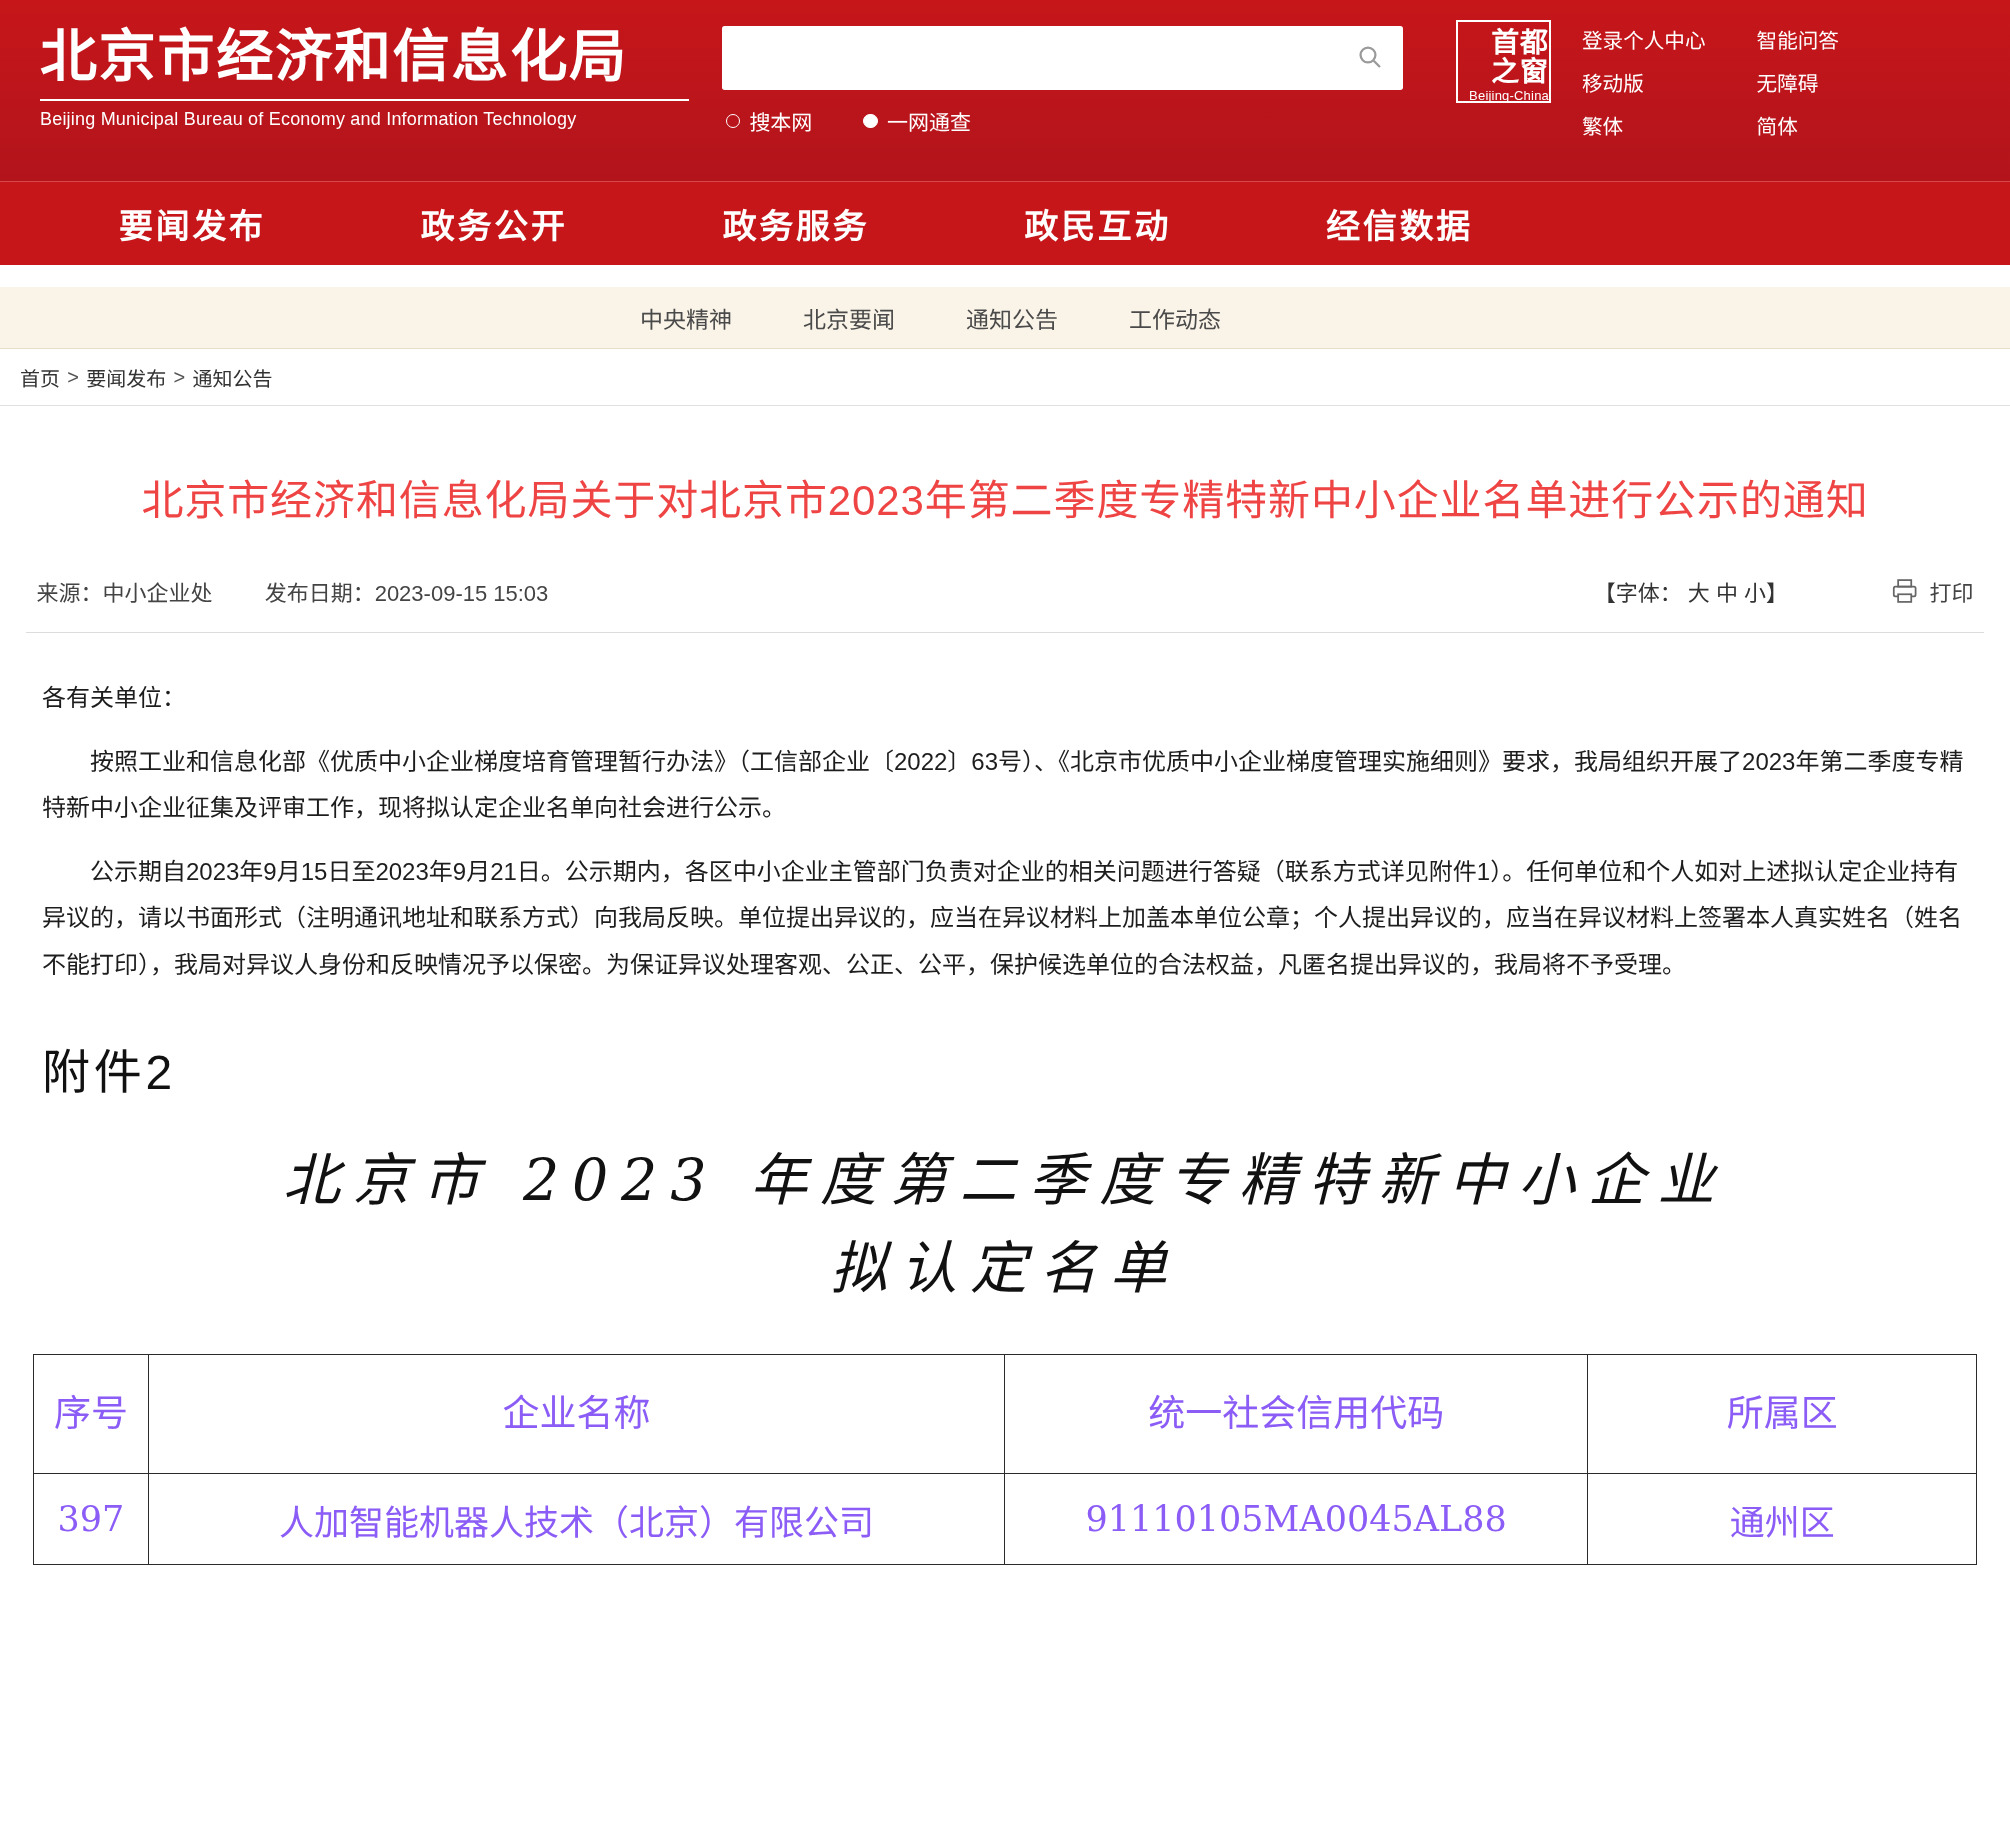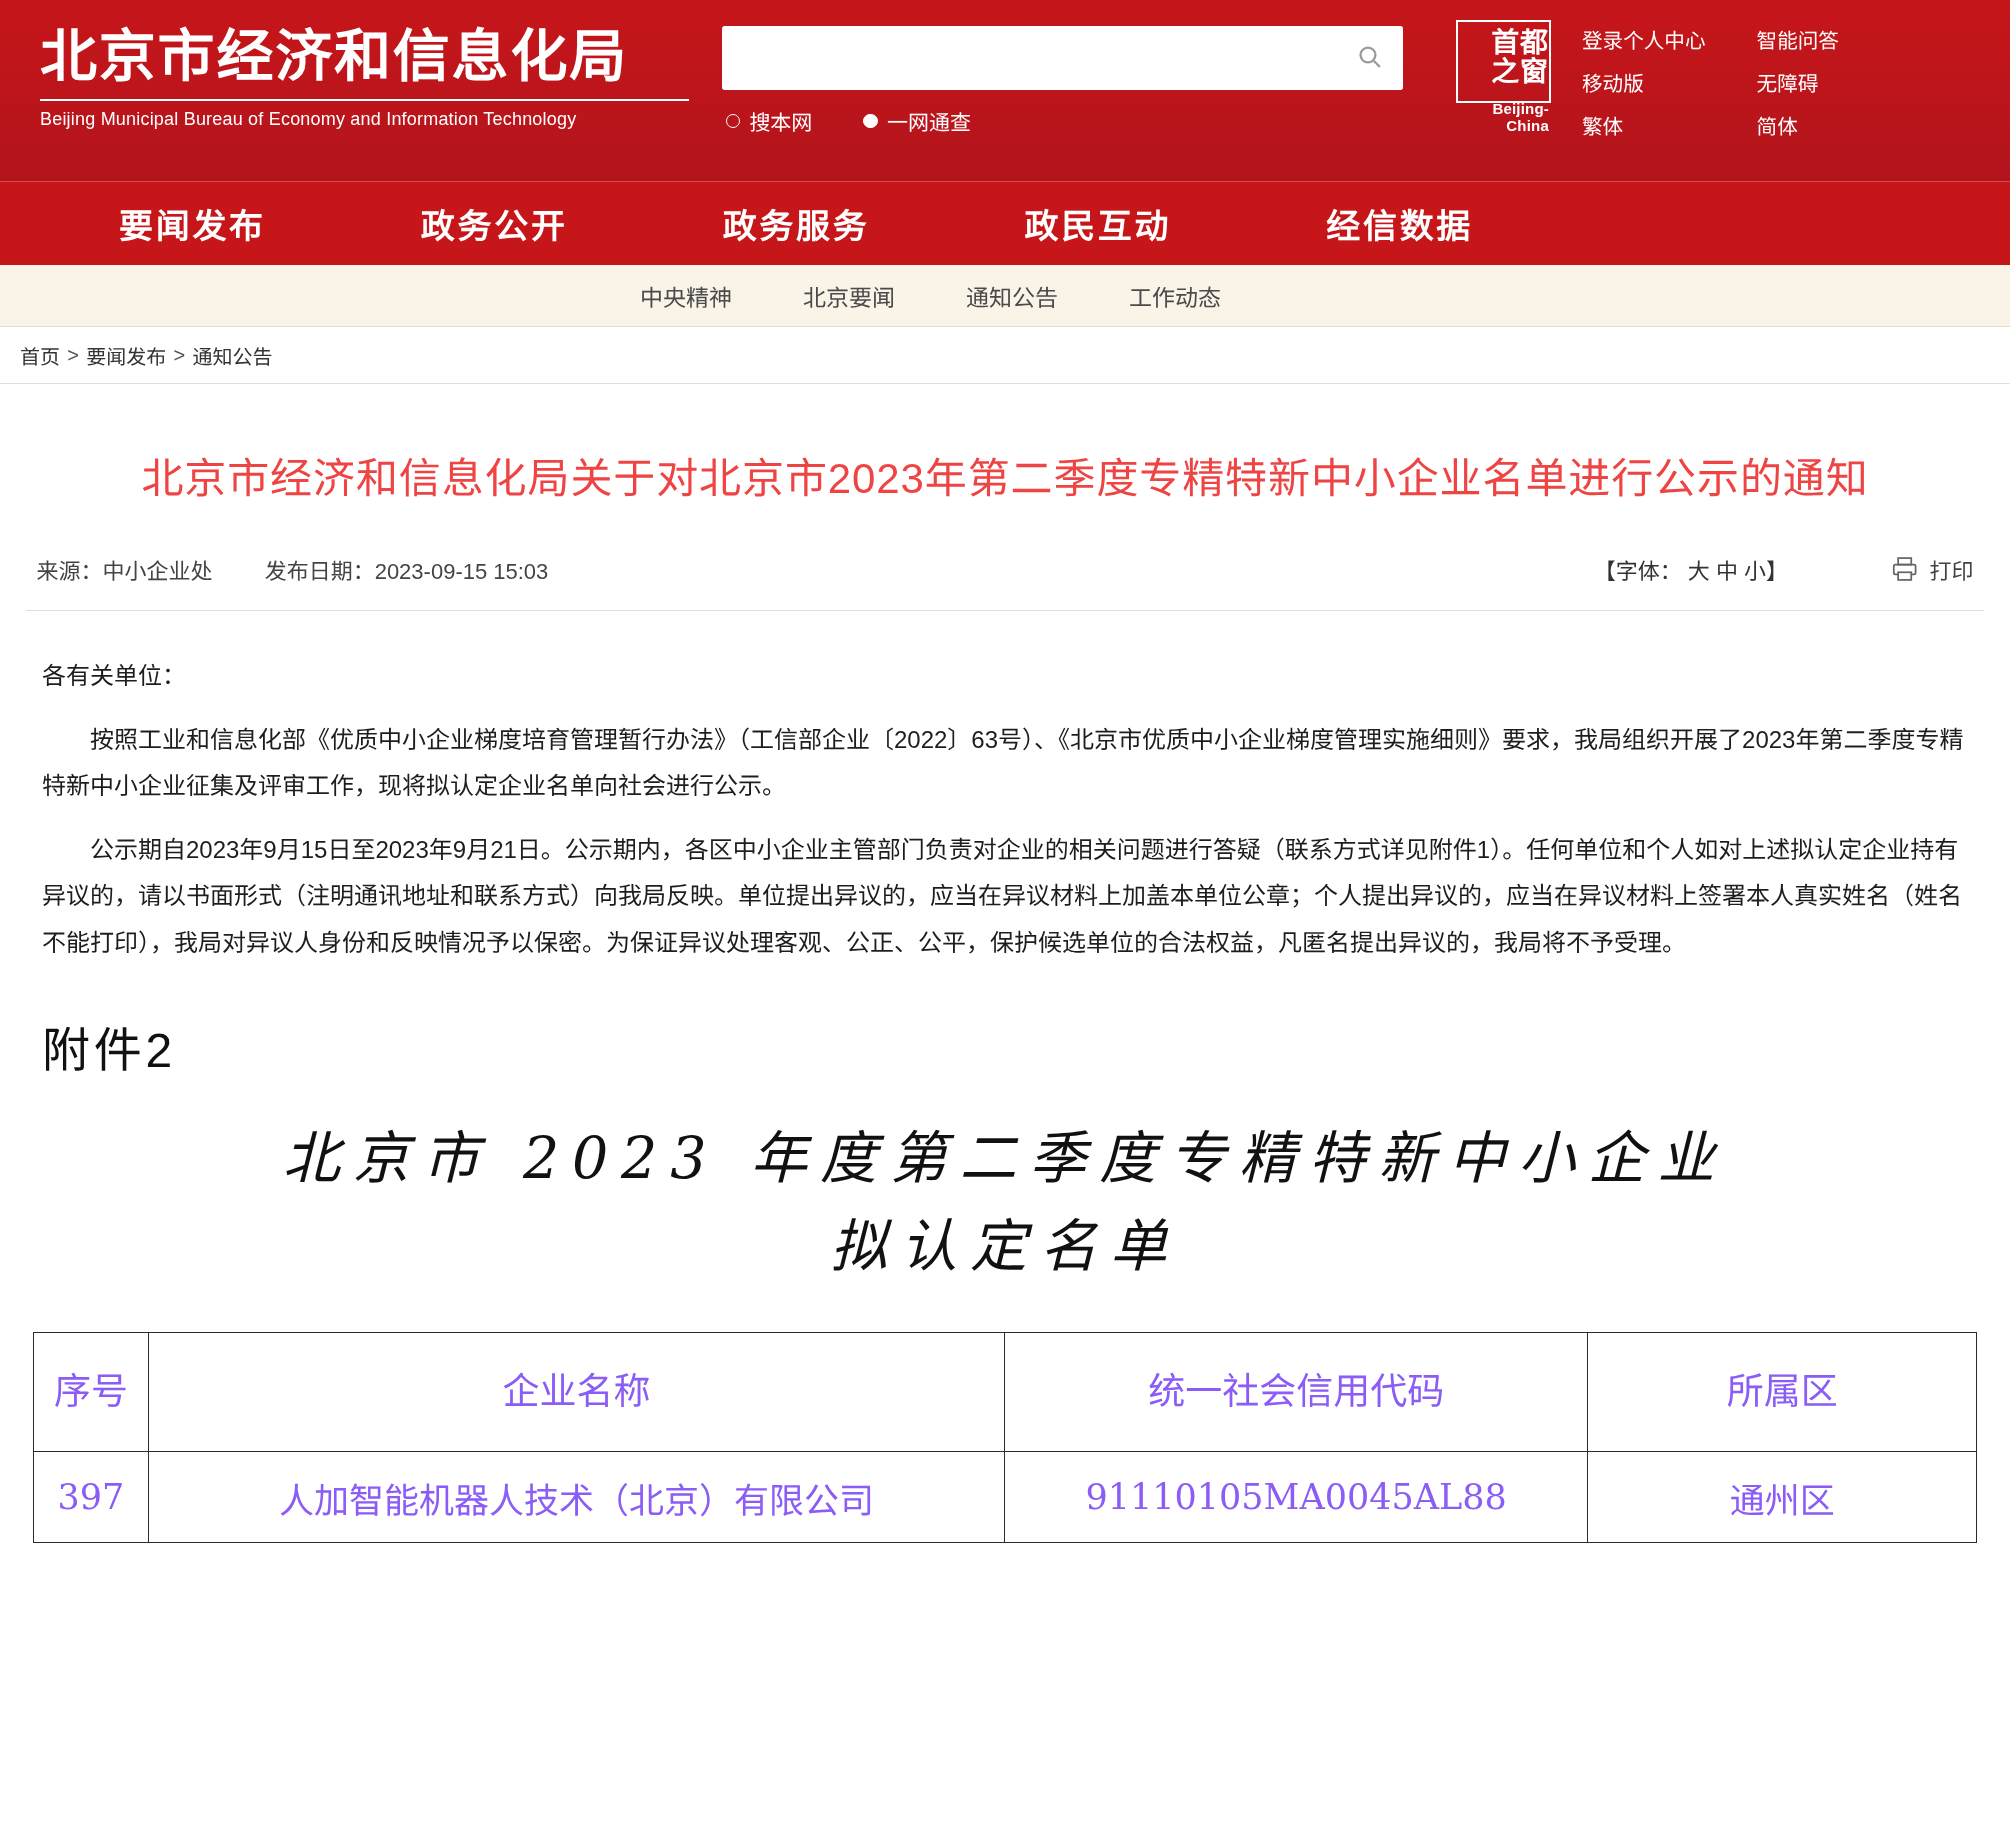--- a/index.html
+++ b/index.html
@@ -102,23 +102,23 @@
     flex: 0 0 auto;
   }
   .seal-cn {
     font-size: 28px;
     font-weight: bold;
     line-height: 1.05;
     letter-spacing: 0.9px;
     font-family: "DejaVu Serif", serif;
   }
   .seal-en {
-    font-size: 15px;
-    font-weight: bold;
-    margin-top: 14px;
+    font-size: 13px;
+    font-weight: normal;
+    margin-top: 2px;
     letter-spacing: 0.2px;
   }
 
   .top-links {
     display: flex;
     margin: 24px 0 0 31px;
     color: #ffffff;
     font-size: 20.6px;
     gap: 51px;
   }
@@ -145,20 +145,21 @@
   }
 
   .subnav {
     height: 62px;
     background: #faf4e8;
     border-bottom: 0.9px solid #e6ddc9;
     display: flex;
     align-items: center;
     padding-left: 640px;
     gap: 71px;
+    margin-top: 22px;
   }
   .subnav-item {
     color: #4a4a4a;
     font-size: 23px;
     white-space: nowrap;
     cursor: pointer;
   }
 
   
   .breadcrumb {

